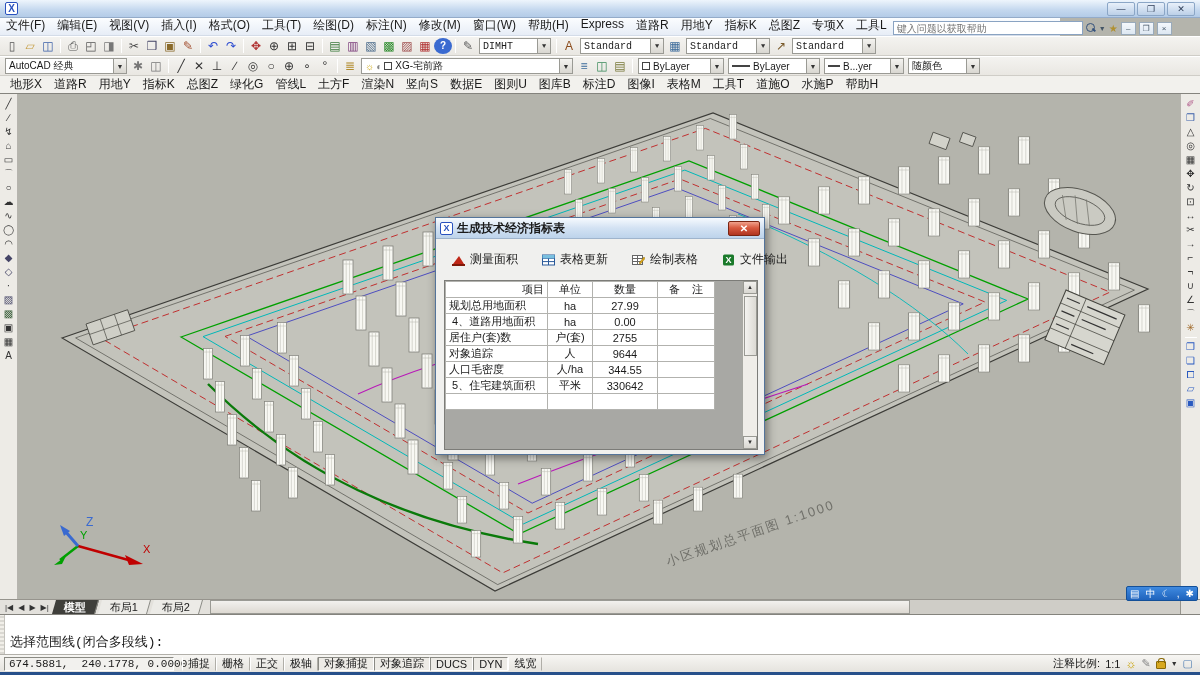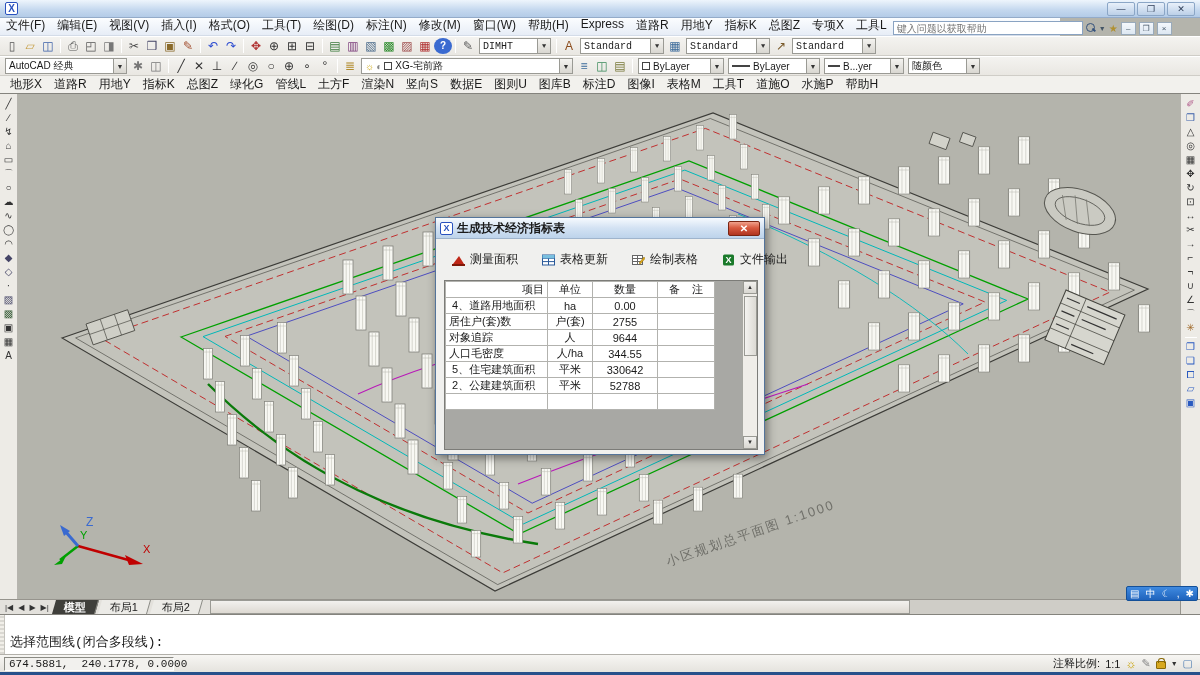--- a/index.html
+++ b/index.html
@@ -573,20 +573,26 @@
       <thead>
         <tr>
           <th style="text-align:right">项目</th>
           <th style="text-align:center">单位</th>
           <th style="text-align:center">数量</th>
           <th style="text-align:center">备    注</th>
         </tr>
       </thead>
       <tbody id="tbl-body">
           <tr>
+            <td class="c0">规划总用地面积</td>
+            <td class="c1">ha</td>
+            <td class="c2">27.99</td>
+            <td class="c3"></td>
+          </tr>
+          <tr>
             <td class="c0"> 4、道路用地面积</td>
             <td class="c1">ha</td>
             <td class="c2">0.00</td>
             <td class="c3"></td>
           </tr>
           <tr>
             <td class="c0">居住户(套)数</td>
             <td class="c1">户(套)</td>
             <td class="c2">2755</td>
             <td class="c3"></td>
@@ -603,26 +609,20 @@
             <td class="c2">344.55</td>
             <td class="c3"></td>
           </tr>
           <tr>
             <td class="c0"> 5、住宅建筑面积</td>
             <td class="c1">平米</td>
             <td class="c2">330642</td>
             <td class="c3"></td>
           </tr>
           <tr>
-            <td class="c0"> 2、公建建筑面积</td>
-            <td class="c1">平米</td>
-            <td class="c2">52788</td>
-            <td class="c3"></td>
-          </tr>
-          <tr>
             <td class="c0"></td>
             <td class="c1"></td>
             <td class="c2"></td>
             <td class="c3"></td>
           </tr>
         </tbody>
     </table>
     <div class="vscroll">
       <span class="scr-btn">▲</span>
       <span class="scr-thumb"></span>
@@ -654,20 +654,31 @@
   <div class="tab-corner"></div>
 </div>
 
 <div class="cmd">
   <div class="cmd-grip"></div>
   <div class="cmd-prompt">选择范围线(闭合多段线):</div>
 </div>
 
 <div class="statusbar">
   <div class="coords">674.5881,  240.1778, 0.0000</div>
+  <div class="toggles">
+      <span class="toggle">捕捉</span>
+      <span class="toggle">栅格</span>
+      <span class="toggle">正交</span>
+      <span class="toggle">极轴</span>
+      <span class="toggle active">对象捕捉</span>
+      <span class="toggle active">对象追踪</span>
+      <span class="toggle active">DUCS</span>
+      <span class="toggle active">DYN</span>
+      <span class="toggle">线宽</span>
+    </div>
   <div class="status-right">
     <span>注释比例:</span>
     <span>1:1</span>
     <span style="color:#c8a000;font-size:12px">☼</span>
     <span style="color:#888;font-size:11px">✎</span>
     <span class="lock-icon"></span>
     <span style="font-size:7px;color:#333">▼</span>
     <span style="color:#4a7ab0;font-size:11px">▢</span>
   </div>
 </div>

